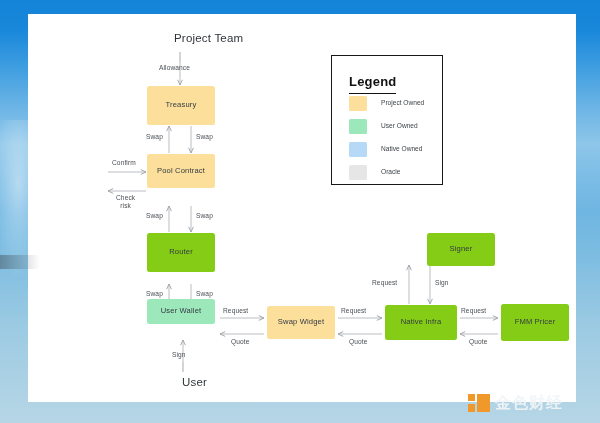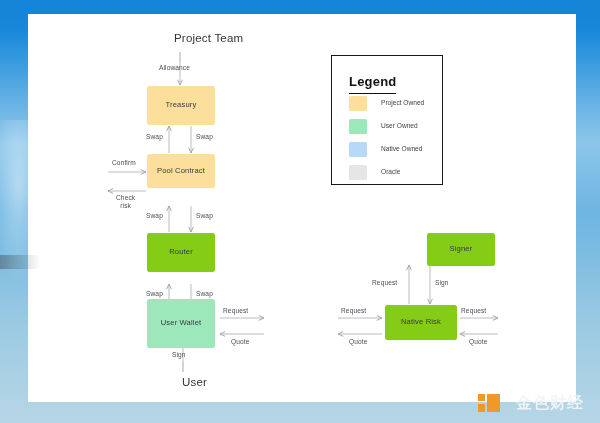--- a/index.html
+++ b/index.html
@@ -63,21 +63,21 @@
   .legend-title{
     position:absolute;left:17px;top:18px;font-size:13px;font-weight:bold;
     color:#111;border-bottom:1.2px solid #111;padding-bottom:4px;
     letter-spacing:.2px;
   }
   .lg-row{position:absolute;left:17px;height:15px;}
   .lg-sw{position:absolute;left:0;top:0;width:18px;height:15px;border-radius:1.5px;}
   .lg-tx{position:absolute;left:32px;top:3px;font-size:6.6px;color:#3d4349;white-space:nowrap;}
 
   
-  .wm{position:absolute;left:478px;top:390px;height:26px;display:flex;align-items:center;gap:16px;}
+  .wm{position:absolute;left:468px;top:390px;height:26px;display:flex;align-items:center;gap:5px;}
   .wm-mark{position:relative;width:22px;height:22px;}
   .wm-mark .sq{position:absolute;background:#f0982a;}
   .wm-mark .s1{left:0;top:2px;width:7px;height:7px;}
   .wm-mark .s2{left:0;top:12px;width:7px;height:8px;}
   .wm-mark .s3{left:9px;top:2px;width:13px;height:18px;}
   .wm-tx{font-size:16px;font-weight:bold;color:#f2f5f7;letter-spacing:1px;
          font-family:"DejaVu Sans",sans-serif;opacity:.93;}
 </style>
 </head>
 <body>
@@ -132,27 +132,29 @@
     <div class="plain" style="left:110px;top:18px;padding-left:36px;">Project Team</div>
     <div class="plain" style="left:154px;top:362px;">User</div>
 
     <div class="node project" style="left:119px;top:72px;width:68px;height:39px;">Treasury</div>
 
     <div class="node project" style="left:119px;top:140px;width:68px;height:34px;">Pool Contract</div>
 
 
     <div class="node native" style="left:119px;top:219px;width:68px;height:39px;">Router</div>
 
-    <div class="node user" style="left:119px;top:285px;width:68px;height:49px;">User Wallet</div>
-
-
-    <div class="node native" style="left:357px;top:291px;width:72px;height:35px;">Native Risk</div>
+    <div class="node user" style="left:119px;top:285px;width:68px;height:25px;">User Wallet</div>
+
+    <div class="node project" style="left:239px;top:292px;width:68px;height:33px;">Swap Widget</div>
+
+    <div class="node native" style="left:357px;top:291px;width:72px;height:35px;">Native Infra</div>
 
     <div class="node native" style="left:355px;top:219px;width:68px;height:33px;margin-left:44px;">Signer</div>
 
+    <div class="node native" style="left:473px;top:290px;width:68px;height:37px;">FMM Pricer</div>
 
     <div class="edgelabel" style="left:131px;top:50px;">Allowance</div>
 
     <div class="edgelabel" style="left:118px;top:119px;">Swap</div>
     <div class="edgelabel" style="left:168px;top:119px;">Swap</div>
 
     <div class="edgelabel" style="left:84px;top:145px;">Confirm</div>
     <div class="edgelabel" style="left:88px;top:180px;white-space:pre;">Check
 risk</div>
 

